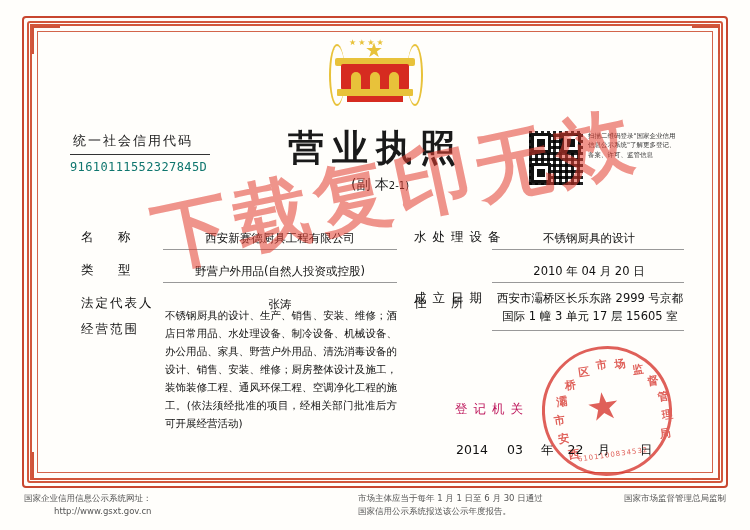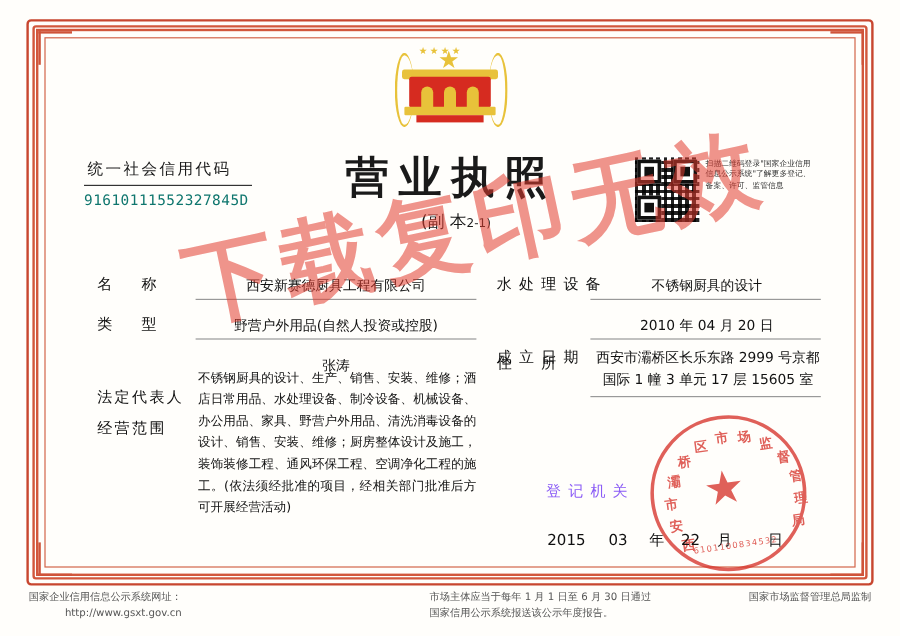--- a/index.html
+++ b/index.html
@@ -206,21 +206,21 @@
   }
 
   
   .field-label {
     position: absolute;
     font-size: 12.5px;
     color: #111;
     letter-spacing: 6px;
     text-align: right;
   }
-  .field-label.tight { letter-spacing: 2px; margin-top: 28px; }
+  .field-label.tight { letter-spacing: 2px; }
   .field-value {
     position: absolute;
     font-size: 11.5px;
     color: #111;
     line-height: 1.55;
     text-align: center;
   }
   .field-underline {
     position: absolute;
     border-bottom: 1px solid #999;
@@ -236,21 +236,21 @@
     color: #111;
     text-align: justify;
   }
 
   
   .reg-label {
     position: absolute;
     left: 455px; top: 401px;
     font-size: 12.5px;
     letter-spacing: 6px;
-    color: #8b5cf6;
+    color: #be185d;
   }
   .seal {
     position: absolute;
     left: 542px; top: 346px;
     width: 124px; height: 124px;
     border-radius: 50%;
     border: 3px solid #d7342c;
     opacity: 0.78;
     transform: rotate(-8deg);
   }
@@ -419,21 +419,21 @@
       <span style="transform:rotate(55deg) translate(0,-54px) rotate(-55deg)">督</span>
       <span style="transform:rotate(75deg) translate(0,-54px) rotate(-75deg)">管</span>
       <span style="transform:rotate(95deg) translate(0,-54px) rotate(-95deg)">理</span>
       <span style="transform:rotate(115deg) translate(0,-54px) rotate(-115deg)">局</span>
     </div>
     <div class="star">★</div>
     <div class="bottom-code">6101100834532</div>
   </div>
 
   <div class="date-line">
-    <span class="num" style="width:34px">2015</span>
+    <span class="num" style="width:34px">2014</span>
     <span style="display:inline-block;width:44px;text-align:center">03</span>
     <span>年</span>
     <span style="display:inline-block;width:36px;text-align:center">22</span>
     <span>月</span>
     <span style="display:inline-block;width:22px"></span>
     <span>日</span>
   </div>
 
   <div class="watermark">下载复印无效</div>
 

